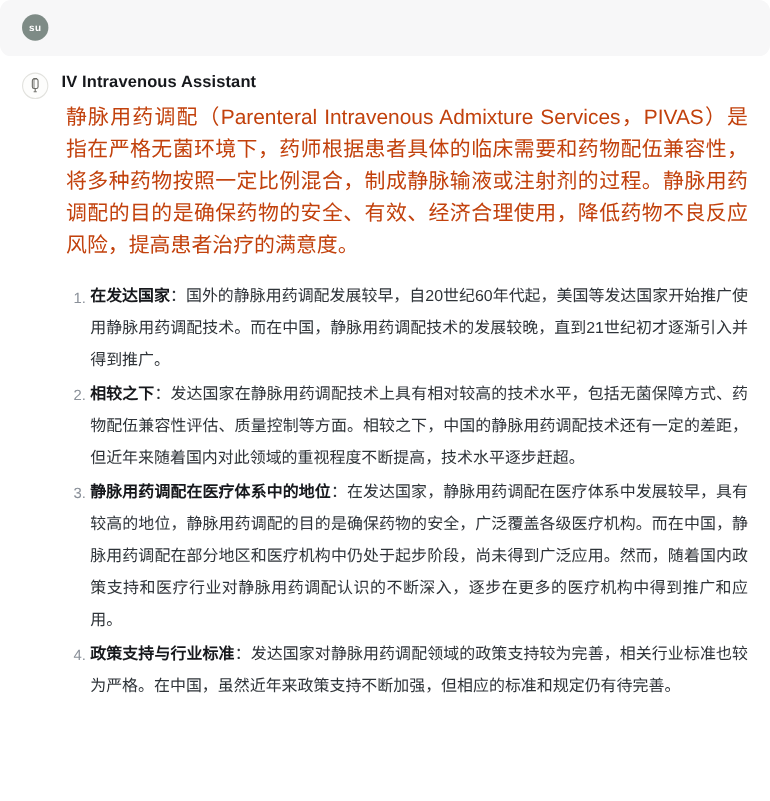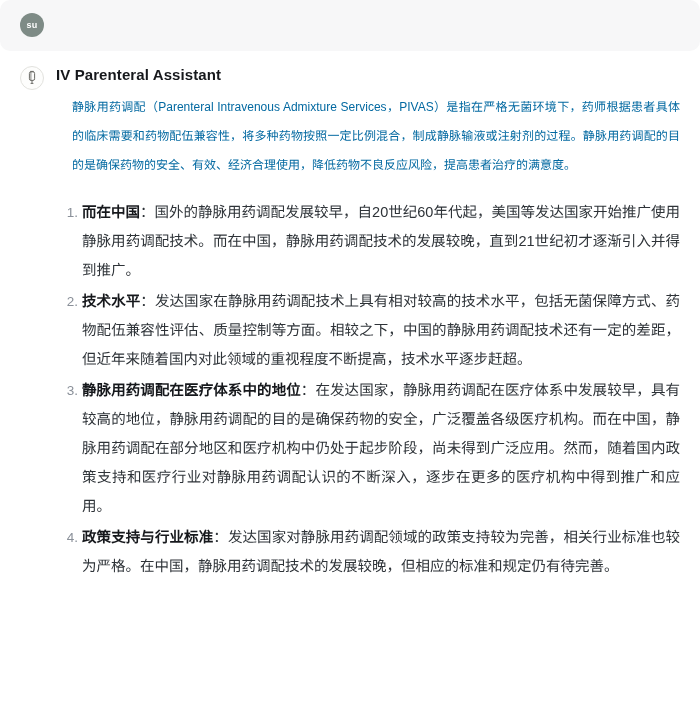--- a/index.html
+++ b/index.html
@@ -81,24 +81,24 @@
 
   
   .assistant-turn {
     background: #ffffff;
     padding: 14px 20px 0 20px;
   }
 
   .assistant-turn .speaker { margin-bottom: 8px; }
 
   .para {
-    font-size: 12px;
+    font-size: 19px;
     line-height: 29px;
-    color: #0369a1;
-    margin: 0 0 18px 16px;
+    color: #c2410c;
+    margin: 0 0 18px 4px;
     text-align: justify;
     word-break: break-word;
   }
   .para:last-child { margin-bottom: 0; }
 
   ol.points {
     margin: 0;
     padding: 0 0 0 26px;
     list-style: none;
     counter-reset: pt;
@@ -146,36 +146,36 @@
       <div class="avatar avatar-assistant">
         <svg width="16" height="16" viewBox="0 0 16 16" aria-hidden="true">
           <rect x="5.4" y="1.8" width="5.2" height="8.6" rx="1.6" fill="none" stroke="#6b6b66" stroke-width="1"></rect>
           <line x1="6.9" y1="1.8" x2="6.9" y2="10.4" stroke="#6b6b66" stroke-width=".8"></line>
           <line x1="8" y1="10.4" x2="8" y2="13.2" stroke="#6b6b66" stroke-width="1"></line>
           <line x1="6.6" y1="13.4" x2="9.4" y2="13.4" stroke="#6b6b66" stroke-width="1"></line>
           <line x1="6.3" y1="1.4" x2="9.7" y2="1.4" stroke="#6b6b66" stroke-width="1"></line>
         </svg>
       </div>
       <div class="turn-body">
-        <div class="speaker">IV Parenteral Assistant</div>
+        <div class="speaker">IV Intravenous Assistant</div>
 
         <p class="para">静脉用药调配（Parenteral Intravenous Admixture Services，PIVAS）是指在严格无菌环境下，药师根据患者具体的临床需要和药物配伍兼容性，将多种药物按照一定比例混合，制成静脉输液或注射剂的过程。静脉用药调配的目的是确保药物的安全、有效、经济合理使用，降低药物不良反应风险，提高患者治疗的满意度。</p>
 
 
         <ol class="points">
           <li>
-            <span class="lead">而在中国</span><span>：国外的静脉用药调配发展较早，自20世纪60年代起，美国等发达国家开始推广使用静脉用药调配技术。而在中国，静脉用药调配技术的发展较晚，直到21世纪初才逐渐引入并得到推广。</span>
+            <span class="lead">在发达国家</span><span>：国外的静脉用药调配发展较早，自20世纪60年代起，美国等发达国家开始推广使用静脉用药调配技术。而在中国，静脉用药调配技术的发展较晚，直到21世纪初才逐渐引入并得到推广。</span>
           </li>
           <li>
-            <span class="lead">技术水平</span><span>：发达国家在静脉用药调配技术上具有相对较高的技术水平，包括无菌保障方式、药物配伍兼容性评估、质量控制等方面。相较之下，中国的静脉用药调配技术还有一定的差距，但近年来随着国内对此领域的重视程度不断提高，技术水平逐步赶超。</span>
+            <span class="lead">相较之下</span><span>：发达国家在静脉用药调配技术上具有相对较高的技术水平，包括无菌保障方式、药物配伍兼容性评估、质量控制等方面。相较之下，中国的静脉用药调配技术还有一定的差距，但近年来随着国内对此领域的重视程度不断提高，技术水平逐步赶超。</span>
           </li>
           <li>
             <span class="lead">静脉用药调配在医疗体系中的地位</span><span>：在发达国家，静脉用药调配在医疗体系中发展较早，具有较高的地位，静脉用药调配的目的是确保药物的安全，广泛覆盖各级医疗机构。而在中国，静脉用药调配在部分地区和医疗机构中仍处于起步阶段，尚未得到广泛应用。然而，随着国内政策支持和医疗行业对静脉用药调配认识的不断深入，逐步在更多的医疗机构中得到推广和应用。</span>
           </li>
           <li>
-            <span class="lead">政策支持与行业标准</span><span>：发达国家对静脉用药调配领域的政策支持较为完善，相关行业标准也较为严格。在中国，静脉用药调配技术的发展较晚，但相应的标准和规定仍有待完善。</span>
+            <span class="lead">政策支持与行业标准</span><span>：发达国家对静脉用药调配领域的政策支持较为完善，相关行业标准也较为严格。在中国，虽然近年来政策支持不断加强，但相应的标准和规定仍有待完善。</span>
           </li>
         </ol>
       </div>
     </div>
   </div>
 
 </div>
 
 </body></html>

